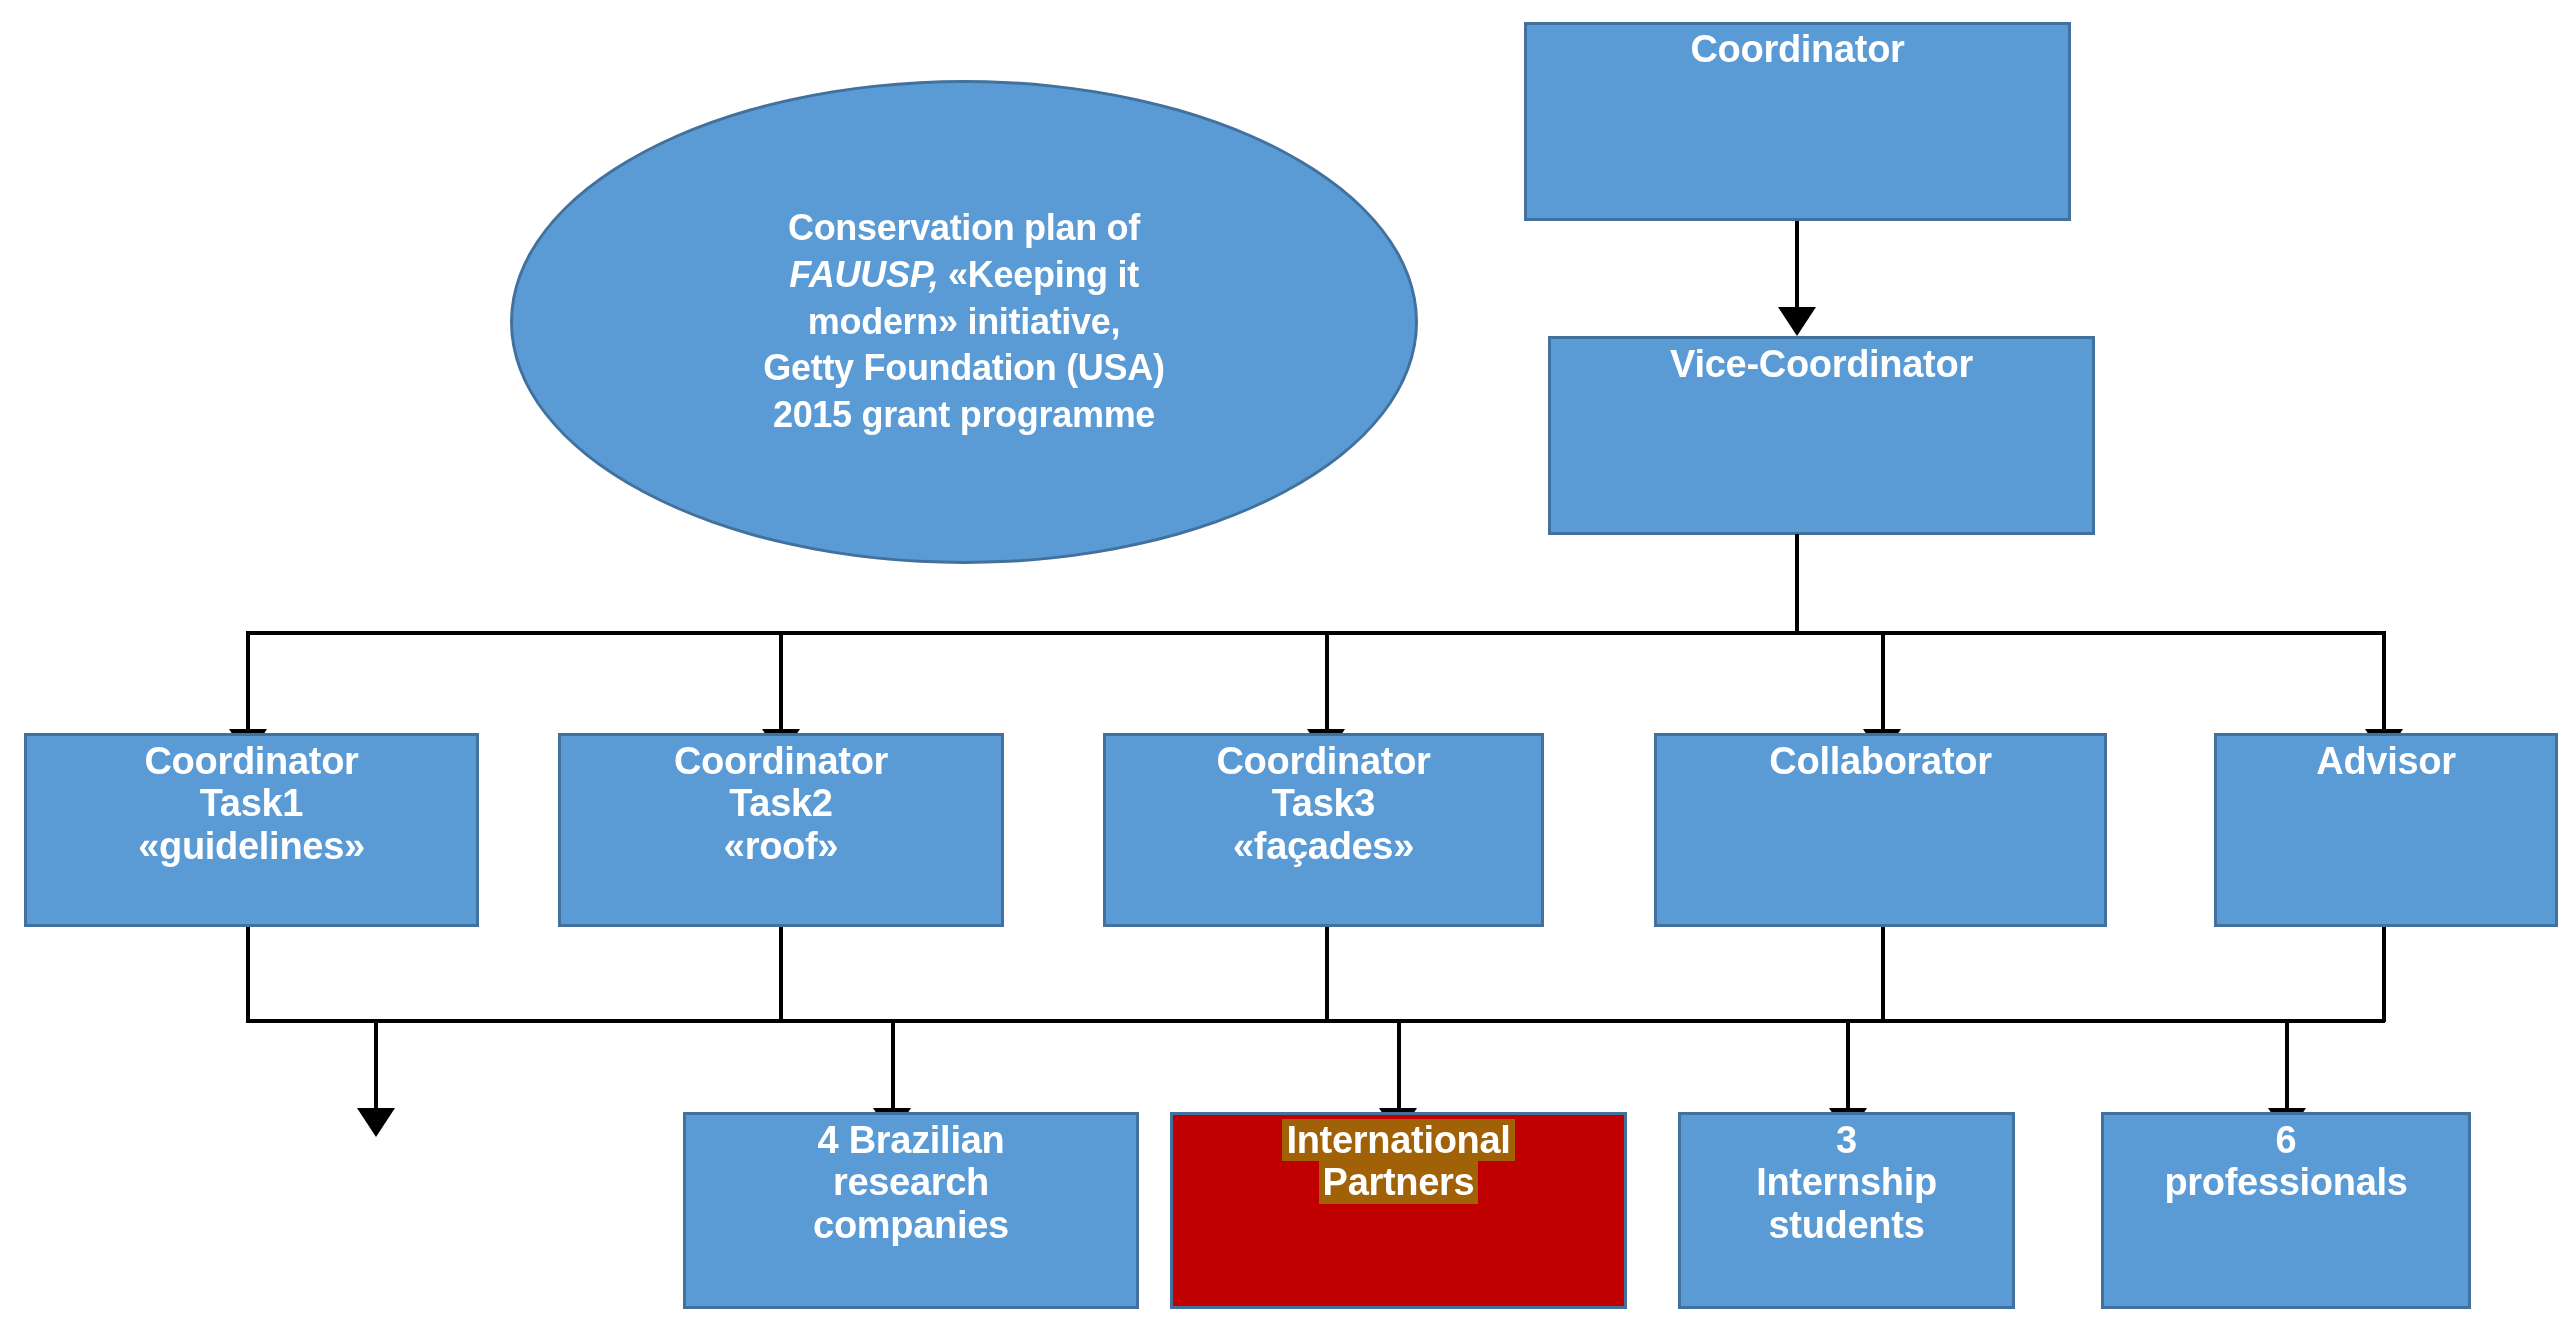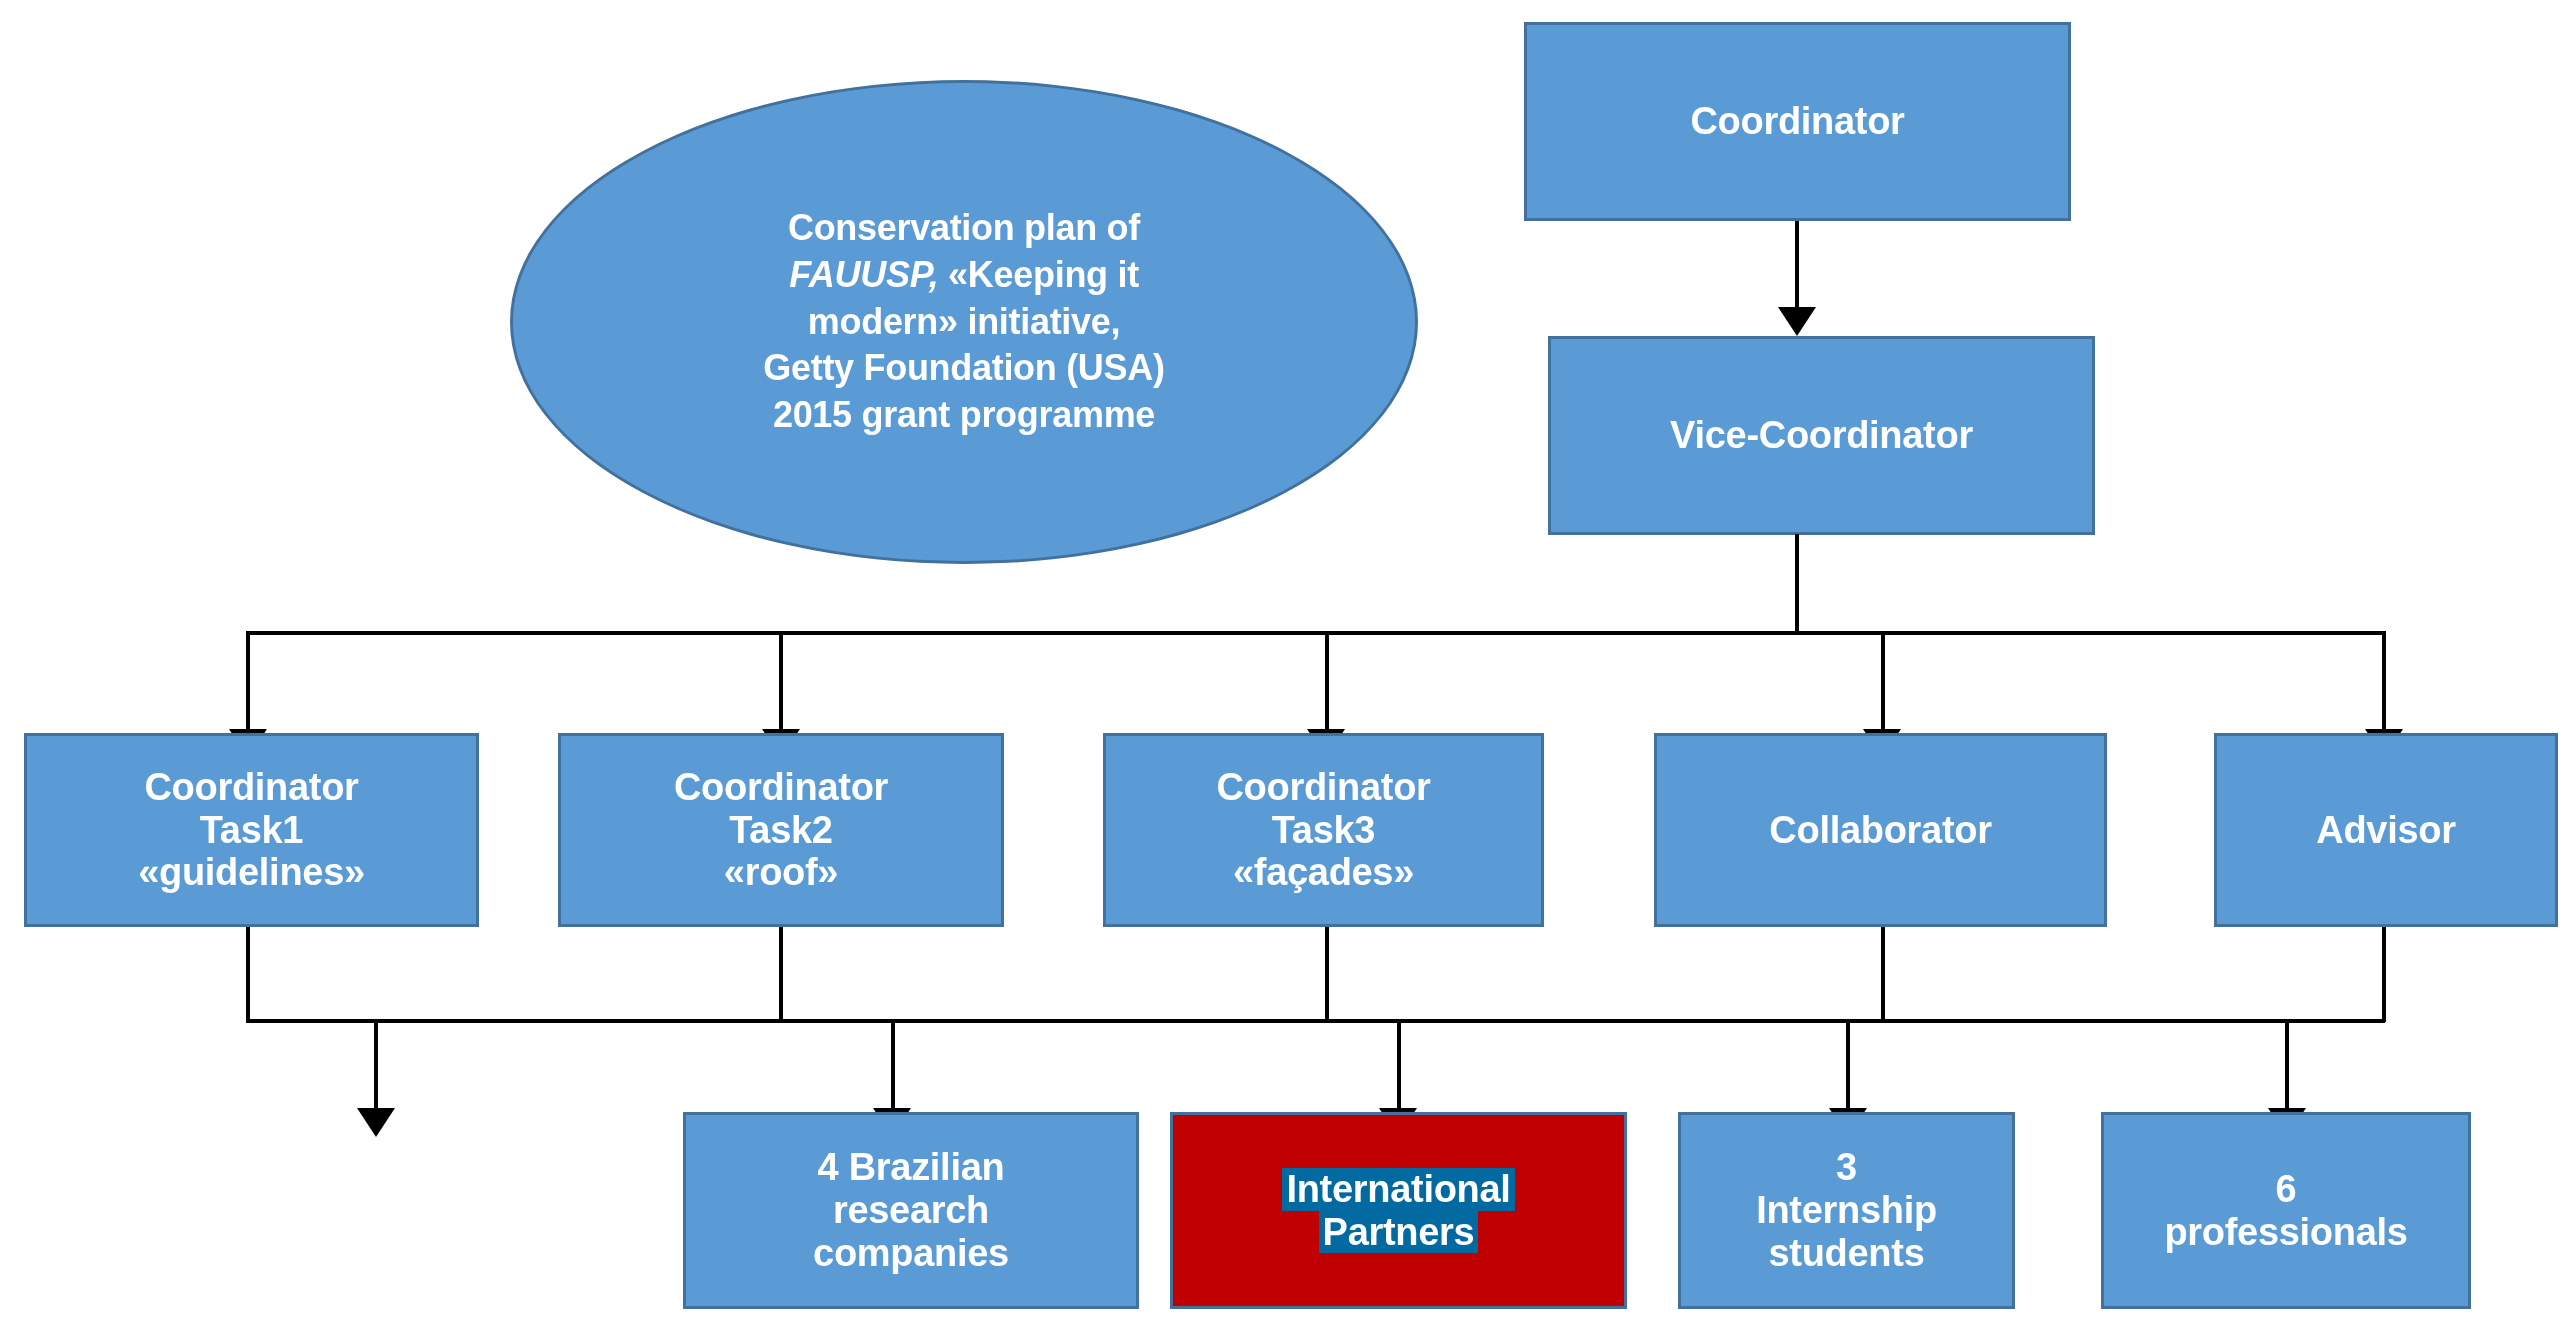--- a/index.html
+++ b/index.html
@@ -20,34 +20,33 @@
   
   .node {
     position: absolute;
     box-sizing: border-box;
     background: #5B9BD5;
     border: 3.5px solid #41719C;
     color: #ffffff;
     display: flex;
     flex-direction: column;
     align-items: center;
-    justify-content: center;
     text-align: center;
     font-weight: bold;
     font-size: 38px;
     line-height: 1.13;
     letter-spacing: -0.3px;
     padding: 3.5px 5.2px;
   }
   .node .line { display: block; white-space: nowrap; }
   .node.red {
     background: #C00000;
   }
   .node.red .line {
-    background: #0369a1;
+    background: #a16207;
     padding: 0 4px;
   }
   
   .ellipse {
     position: absolute;
     box-sizing: border-box;
     background: #5B9BD5;
     border: 3.5px solid #41719C;
     border-radius: 50%;
     color: #ffffff;

